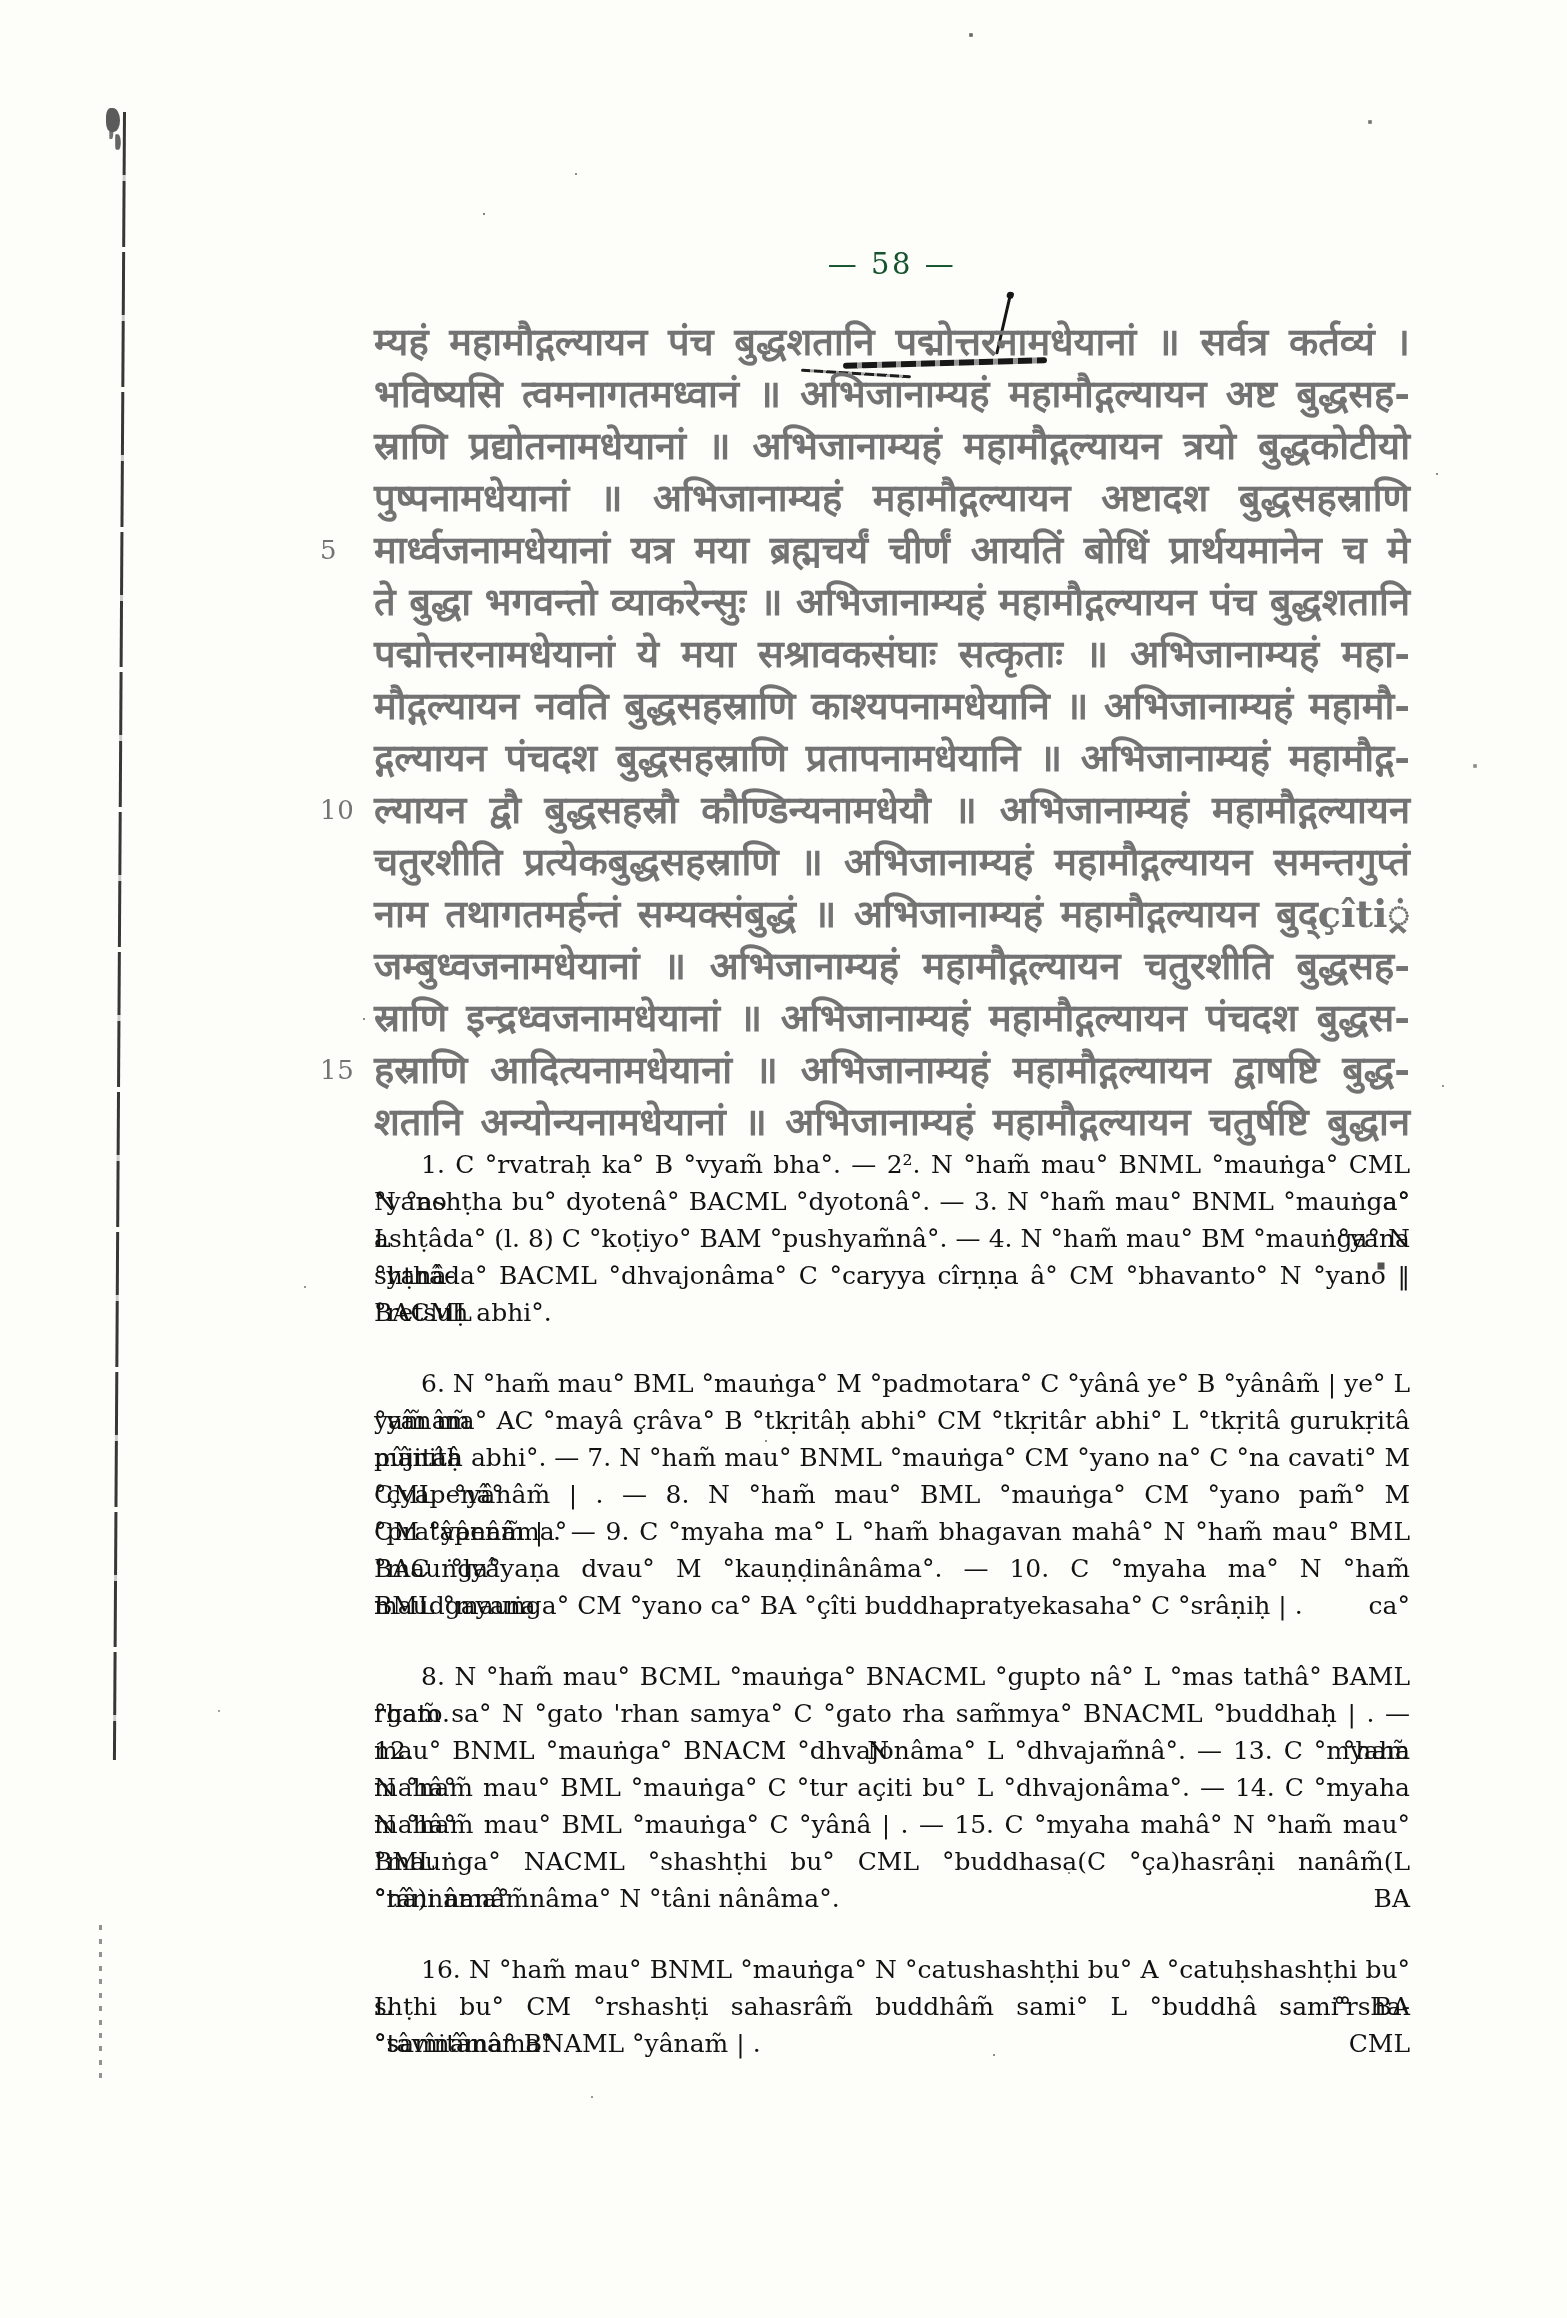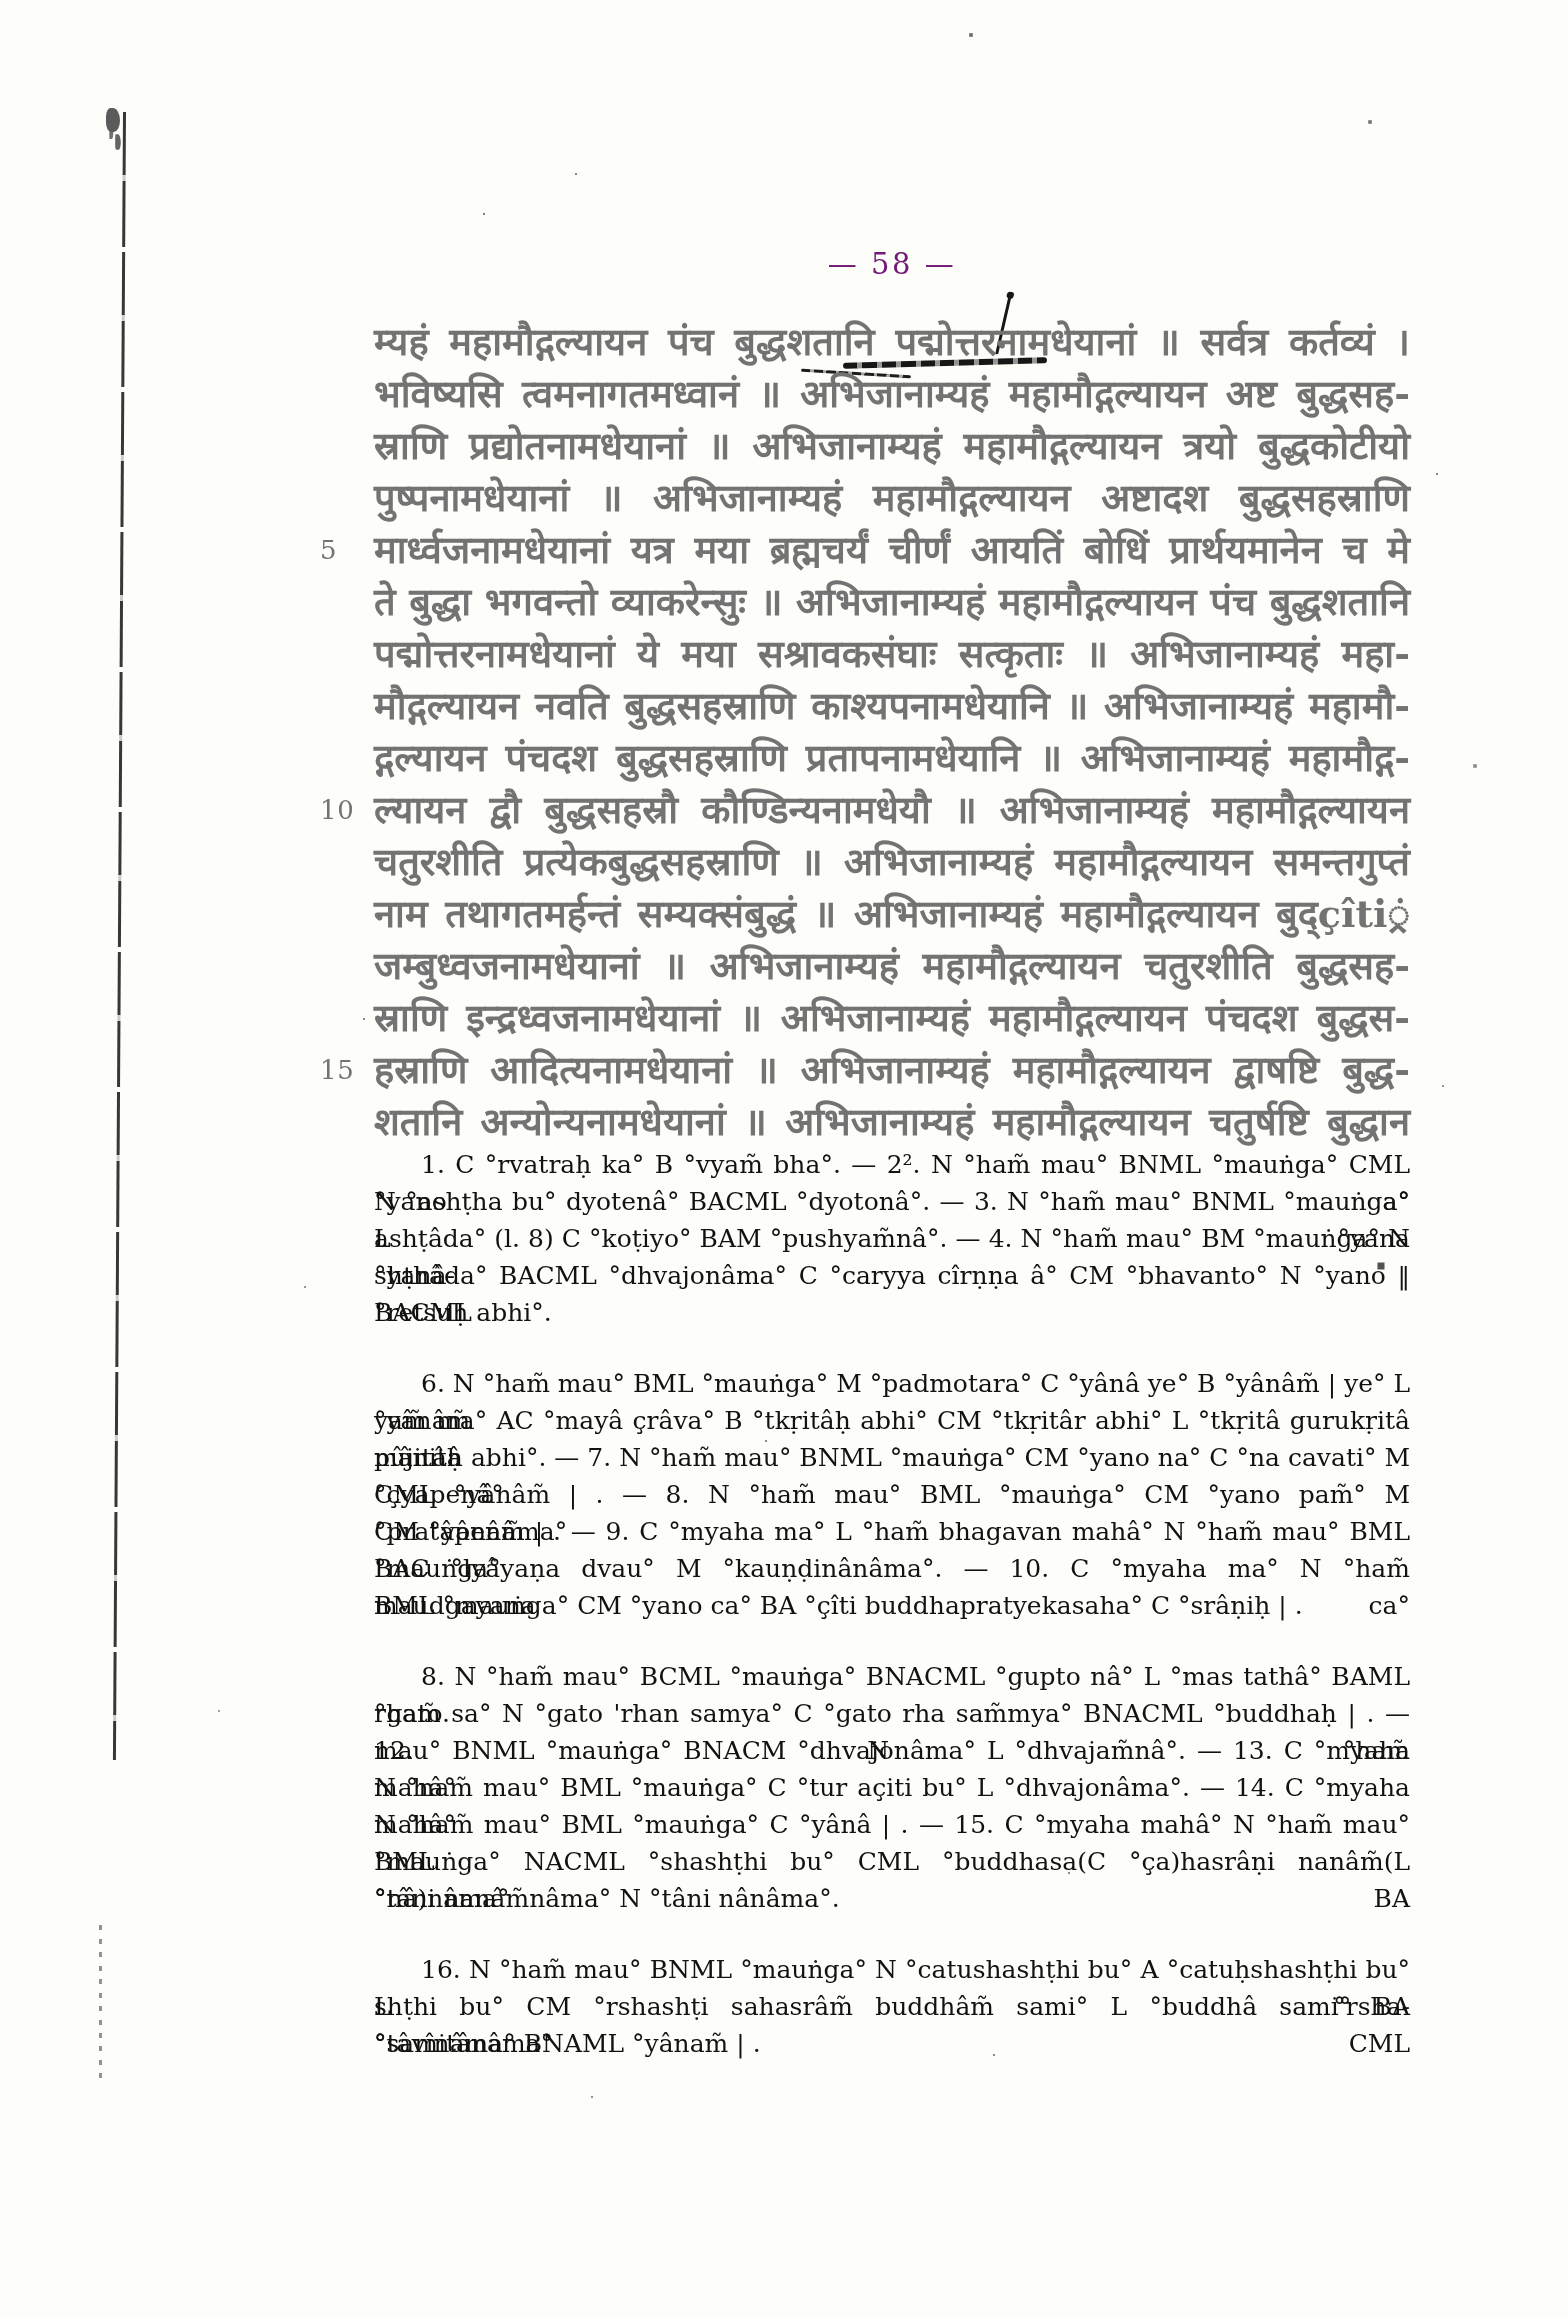--- a/index.html
+++ b/index.html
@@ -28,21 +28,21 @@
   .ink-caret:before{content:"";position:absolute;left:-2.5px;top:-3.4px;width:7.6px;height:7.6px;
     background:#161616;border-radius:60% 40% 50% 50%;}
   .ink-underline{position:absolute;left:843px;top:360px;width:204px;height:6px;
     background:repeating-linear-gradient(90deg,#171717 0 14.4px,rgba(23,23,23,.45) 14.4px 19.4px);
     border-radius:3.4px;transform:rotate(-1.6deg);}
   .ink-underline-tail{position:absolute;left:801px;top:372px;width:110px;height:3.4px;
     background:repeating-linear-gradient(90deg,#1d1d1d 0 9.3px,rgba(29,29,29,.4) 9.3px 12.7px);
     border-radius:2.5px;transform:rotate(3.5deg);}
   
   .pageno{position:absolute;left:374px;top:247px;width:1036px;text-align:center;
-    font-size:29px;letter-spacing:2.5px;color:#701a75;}
+    font-size:29px;letter-spacing:2.5px;color:#14532d;}
   
   .main-text{position:absolute;left:374px;top:316px;width:1036px;}
   .dline{position:relative;height:52px;line-height:52px;font-size:38px;font-weight:700;
     white-space:nowrap;text-align:justify;text-align-last:justify;color:#737373;
     font-family:"DejaVu Serif","Liberation Serif",serif;}
   .dline > span.seg{display:inline;}
   .mnum{position:absolute;left:-54px;top:0;width:49px;line-height:52px;font-size:26px;
     font-weight:400;text-align:left;letter-spacing:0.8px;}
   
   .footnotes{position:absolute;left:374px;top:1146px;width:1036px;font-size:25px;color:#121212;}

